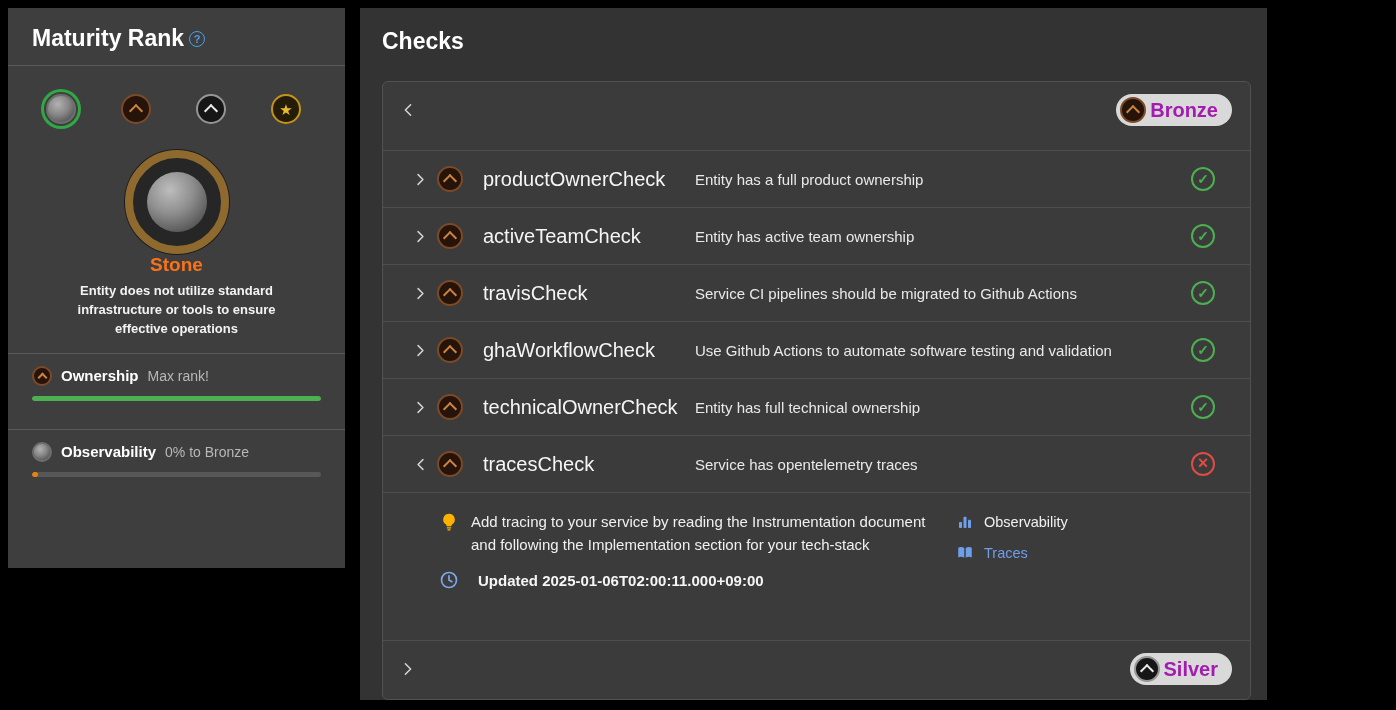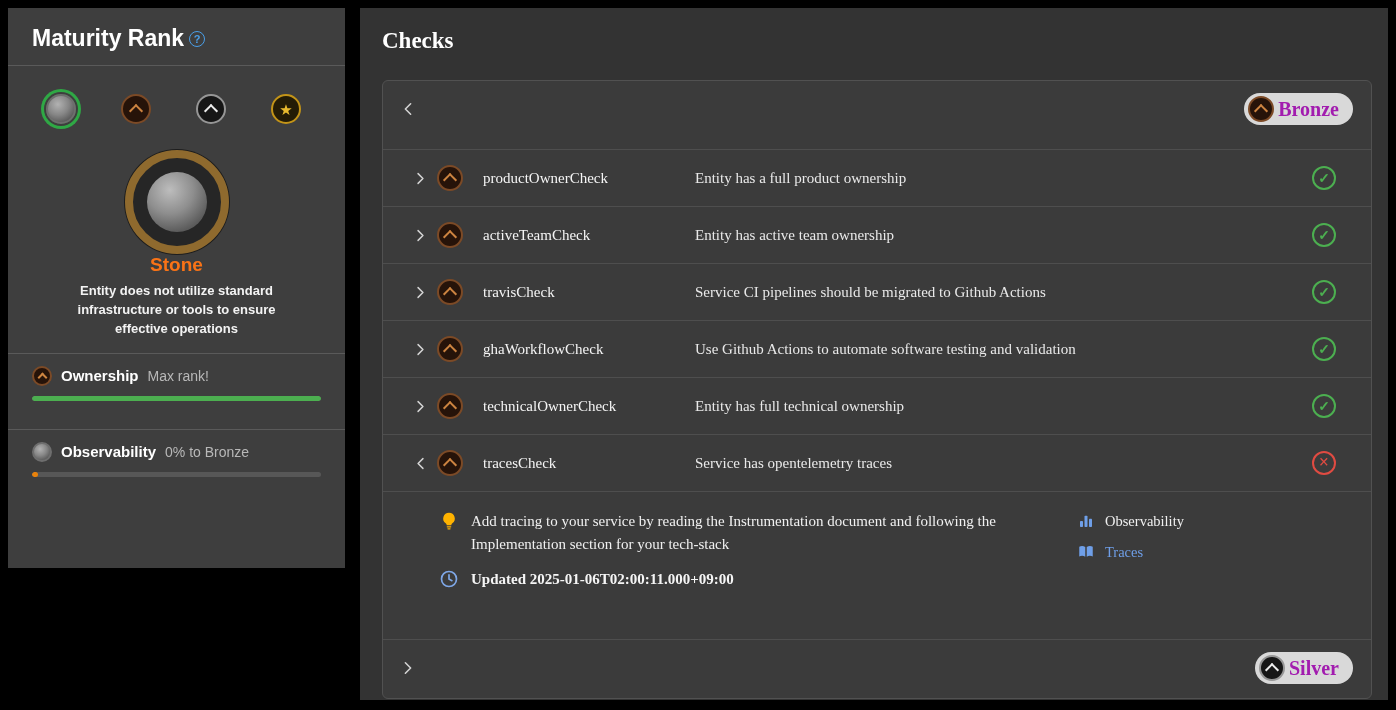--- a/index.html
+++ b/index.html
@@ -83,61 +83,61 @@
   .cat-row{ display:flex; align-items:center; gap:9px; }
   .cat-name{ font-weight:bold; font-size:15px; color:#fff; }
   .cat-status{ color:#b8b8b8; font-size:14px; }
   .bar{
     margin-top:10px; height:5px; border-radius:3px; background:#575757; overflow:hidden;
   }
   .bar-fill{ display:block; height:100%; border-radius:3px; }
 
   
   .main{
-    position:absolute; left:360px; top:8px; width:1028px; height:692px;
-    background:#333; padding:20px 16px 0 22px;font-family:Liberation Serif, serif;
+    position:absolute; left:360px; top:8px; width:907px; height:692px;
+    background:#333; padding:20px 16px 0 22px;
   }
   .main-title{ font-size:23px; font-weight:bold; color:#fff; margin-bottom:26px; }
   .card{
     background:#3b3b3b; border:1px solid #515151; border-radius:6px;
     padding:0 0 12px;
   }
   .card-header{
     display:flex; align-items:center; justify-content:space-between;
     padding:13px 18px; height:56px;
   }
   .chev{ display:inline-flex; align-items:center; justify-content:center; cursor:pointer; }
   .chev-left svg{ transform:rotate(180deg); }
   .rows{ margin-top:12px; }
   .check-row{
     display:grid; grid-template-columns:34px 46px 212px 1fr 54px;
     align-items:center; height:57px; padding:0 20px;
     border-top:1px solid #4e4e4e;
   }
   .check-row[data-expanded="true"] .chev svg{ transform:rotate(180deg); }
-  .check-name{ font-size:15px; color:#f5f5f5; }
+  .check-name{ font-size:20px; color:#f5f5f5; }
   .check-desc{ font-size:15px; color:#e9e9e9; }
   .status-icon{
     width:24px; height:24px; border-radius:50%; border:2px solid;
     display:flex; align-items:center; justify-content:center;
     font-weight:bold; justify-self:center;
   }
   .status-icon[data-status="pass"]{ border-color:#4caf50; color:#4caf50; }
   .status-icon[data-status="pass"]::before{ content:"✓"; font-size:14px; }
   .status-icon[data-status="fail"]{ border-color:#e04b42; color:#e04b42; }
   .status-icon[data-status="fail"]::before{ content:"×"; font-size:18px; margin-top:-2px; }
 
   .detail{
     border-top:1px solid #4e4e4e;
     padding:18px 24px 22px 56px;
     display:grid; grid-template-columns:1fr 270px; column-gap:10px;
   }
   .hint-row{ display:flex; gap:12px; align-items:flex-start; }
   .hint-text{ font-size:15px; line-height:1.5; color:#f0f0f0; max-width:600px; }
-  .updated-row{ display:flex; gap:12px; align-items:center; margin-top:14px; }
+  .updated-row{ display:flex; gap:19px; align-items:center; margin-top:14px; }
   .updated-text{ font-size:15px; font-weight:bold; color:#f5f5f5; }
   .links{ display:flex; flex-direction:column; gap:13px; padding-top:2px; }
   .link-row{ display:flex; gap:10px; align-items:center; cursor:pointer; }
   .link-label{ font-size:14.5px; color:#f0f0f0; }
   .link-label.blue{ color:#6f9fe8; }
 
   .card-footer{
     display:flex; align-items:center; justify-content:space-between;
     border-top:1px solid #4e4e4e; margin-top:28px; padding:12px 18px 2px;text-align:center;
   }

